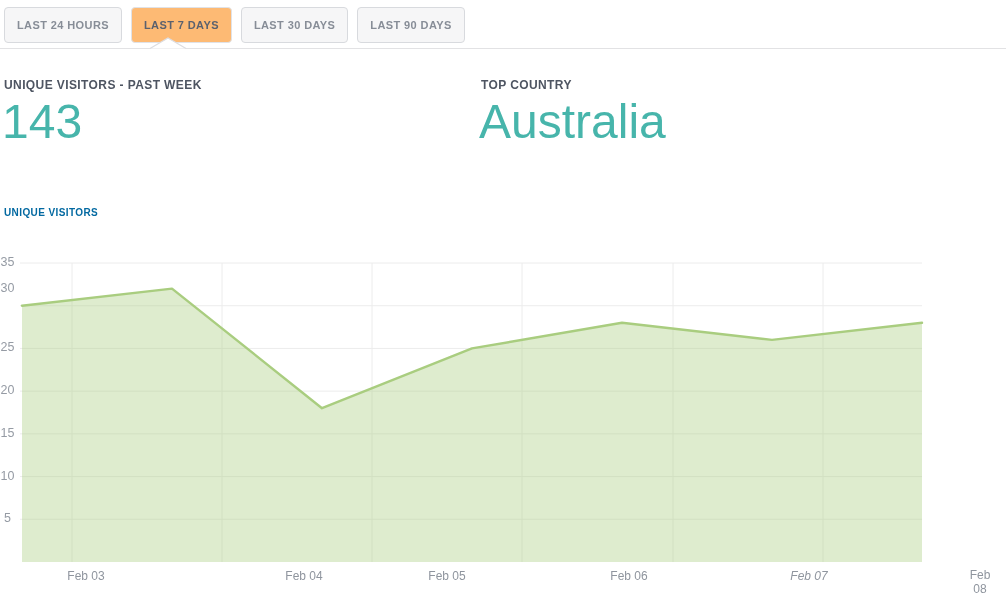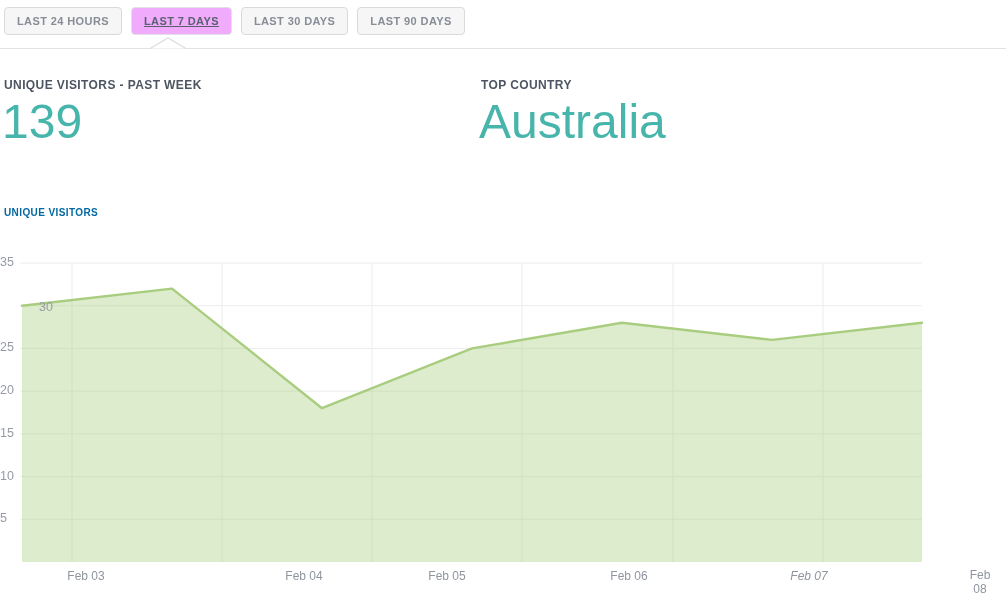--- a/index.html
+++ b/index.html
@@ -10,38 +10,37 @@
     font-family: "Liberation Sans", "DejaVu Sans", sans-serif;
     overflow: hidden;
   }
 
   
   .tab-row {
     position: absolute; top: 7px; left: 4px;
     display: flex; gap: 9px;
   }
   .tab-btn {
-    height: 28px;
+    height: 36px;
     padding: 0 12px;
     background: #f6f6f7;
     border: 1px solid #d8dade;
     border-radius: 4px;
     color: #878d97;
     font-family: "Liberation Sans", sans-serif;
     font-size: 11px;
     font-weight: 700;
     letter-spacing: 0.4px;
     cursor: pointer;
     white-space: nowrap;
   }
   .tab-btn.selected {
-    background: #f0abfc;
+    background: #fdba74;
     border-color: #e0e2e7;
     color: #5a616e;
-    text-decoration: underline;
   }
 
   .divider {
     position: absolute; top: 48px; left: 0;
     width: 1006px; height: 1px;
     background: #e2e2e4;
   }
   .notch-svg { position: absolute; left: 149px; top: 37px; }
 
   
@@ -66,21 +65,21 @@
     font-size: 10px; font-weight: 700;
     color: #0369a1; letter-spacing: 0.4px;
   }
   .chart-area {
     position: absolute; left: 0; top: 250px;
     width: 1006px; height: 356px;
   }
   .chart-svg { position: absolute; left: 0; top: 0; }
   .y-label {
     position: absolute; left: 0; width: 15px;
-    text-align: left;
+    text-align: center;
     font-size: 12.5px; color: #959ba4;
   }
   .x-label {
     position: absolute; top: 319px;
     transform: translateX(-50%);
     font-size: 12px; color: #8f959e;
     white-space: nowrap;
   }
   .x-label.wrap {
     white-space: normal; width: 28px;
@@ -97,21 +96,21 @@
   <button class="tab-btn">LAST 90 DAYS</button>
 </div>
 
 <div class="divider"></div>
 <svg class="notch-svg" width="40" height="13">
   <path d="M1,11.5 L19,1 L37,11.5 Z" fill="#ffffff" stroke="none"></path>
   <path d="M1,11.5 L19,1 L37,11.5" fill="none" stroke="#dddde0" stroke-width="1.2"></path>
 </svg>
 
 <div class="stat-label first">UNIQUE VISITORS - PAST WEEK</div>
-<div class="stat-value first">139</div>
+<div class="stat-value first">143</div>
 <div class="stat-label second">TOP COUNTRY</div>
 <div class="stat-value second">Australia</div>
 
 <div class="chart-title">UNIQUE VISITORS</div>
 
 <div class="chart-area">
   <svg class="chart-svg" id="chart-svg" width="1006" height="316">
     <g id="grid-group">
         <line x1="20" x2="922" y1="269.2857142857143" y2="269.2857142857143" stroke="#ececec" stroke-width="1"></line>
         <line x1="20" x2="922" y1="226.57142857142856" y2="226.57142857142856" stroke="#ececec" stroke-width="1"></line>
@@ -129,21 +128,21 @@
       </g>
     <path id="area-path" stroke="none" d="M22.0,55.7 L172.0,38.6 L322.0,158.2 L472.0,98.4 L622.0,72.8 L772.0,89.9 L922.0,72.8 L922,312 L22,312 Z" fill="#a9cd7f" fill-opacity="0.38"></path>
     <path id="line-path" fill="none" stroke-width="2.4" stroke-linejoin="round" stroke-linecap="round" d="M22.0,55.7 L172.0,38.6 L322.0,158.2 L472.0,98.4 L622.0,72.8 L772.0,89.9 L922.0,72.8" stroke="#a9cd7f"></path>
   </svg>
   <div id="y-labels">
       <div class="y-label" style="top: 261.286px;">5</div>
       <div class="y-label" style="top: 218.571px;">10</div>
       <div class="y-label" style="top: 175.857px;">15</div>
       <div class="y-label" style="top: 133.143px;">20</div>
       <div class="y-label" style="top: 90.4286px;">25</div>
-      <div class="y-label" style="top: 50px; margin-left: 39px;">30</div>
+      <div class="y-label" style="top: 31px;">30</div>
       <div class="y-label" style="top: 5px;">35</div>
     </div>
   <div id="x-labels">
       <div class="x-label" style="left: 86px;">Feb 03</div>
       <div class="x-label" style="left: 268px; margin-left: 36px;">Feb 04</div>
       <div class="x-label" style="left: 447px;">Feb 05</div>
       <div class="x-label" style="left: 629px;">Feb 06</div>
       <div class="x-label" style="left: 809px; font-style: italic;">Feb 07</div>
       <div class="x-label wrap" style="left: 980px;">Feb 08</div>
     </div>

